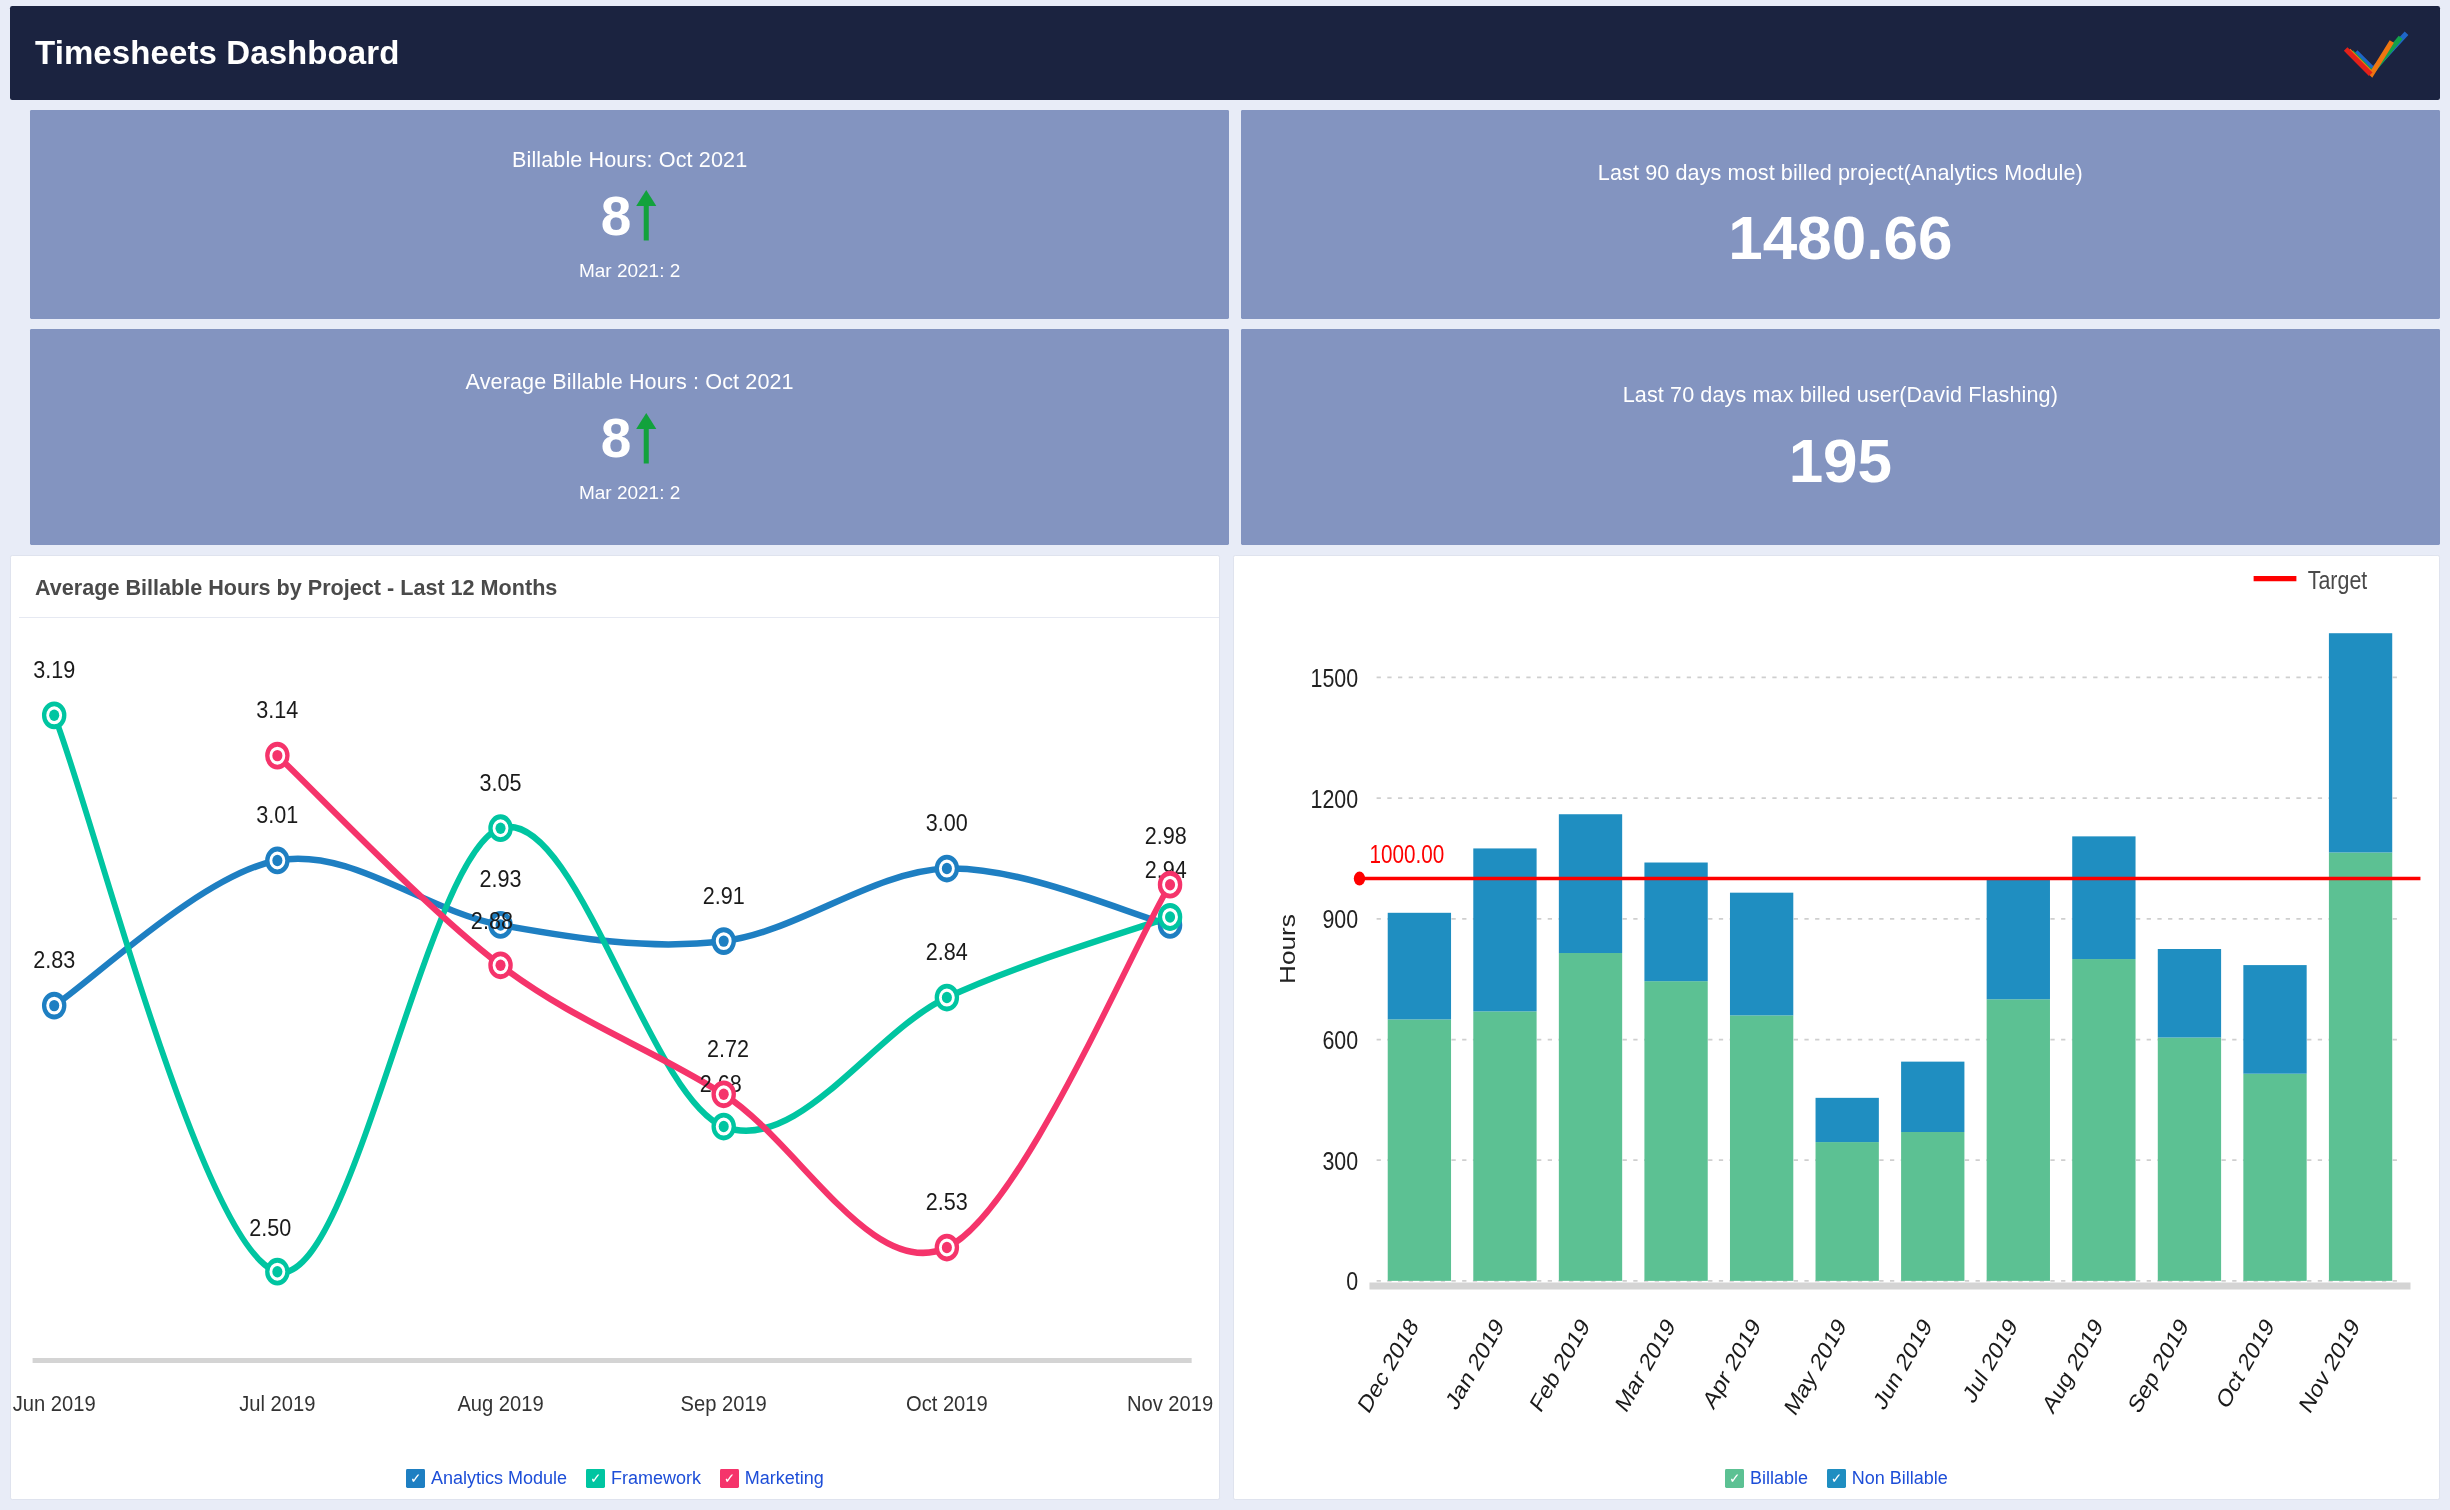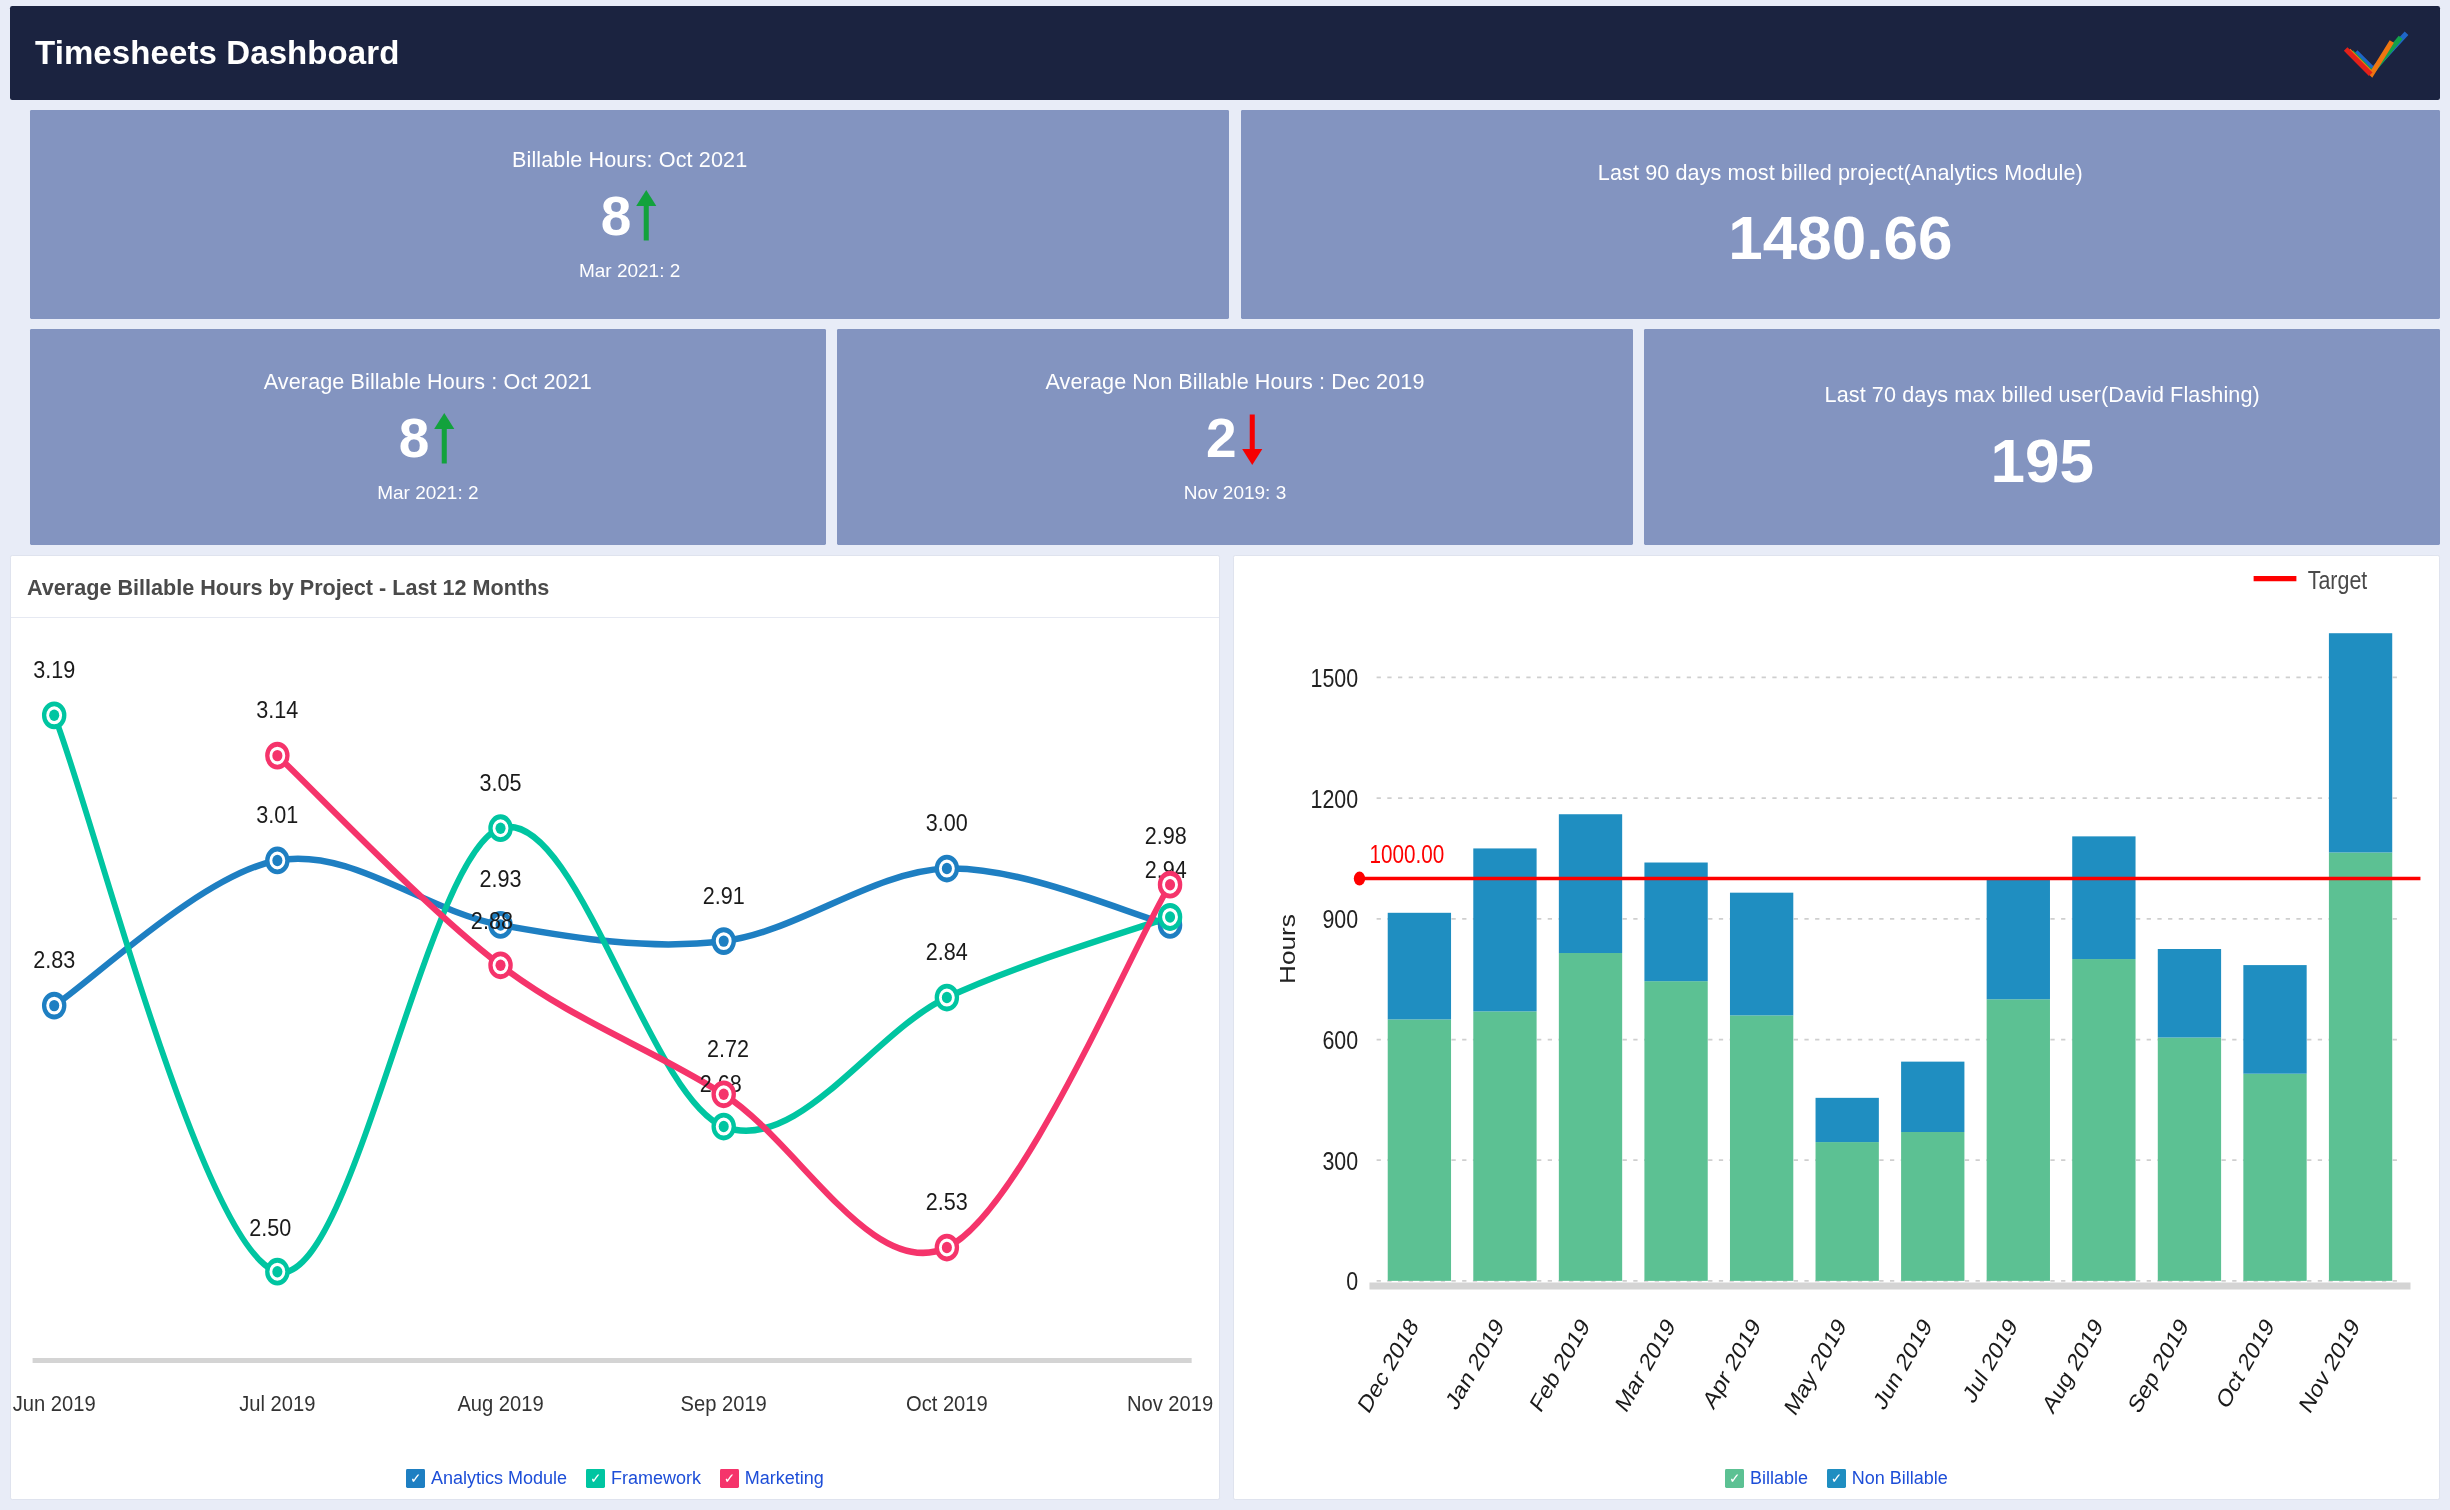--- a/index.html
+++ b/index.html
@@ -40,21 +40,21 @@
   
   .panels { display: flex; gap: 13px; flex: 1 1 auto; min-height: 0; }
   .panel {
     background: #ffffff; border: 0.7px solid #dfe3ee; border-radius: 2.2px;
     display: flex; flex-direction: column; min-height: 0;
   }
   .panel.left { width: 1210px; }
   .panel.right { flex: 1 1 auto; }
   .panel-title {
     font-size: 21.6px; font-weight: bold; color: #4a4a4a;
-    padding: 19px 0 16px 16px; border-bottom: 0.7px solid #e6e9f2;
+    padding: 19px 0 16px 16px; border-bottom: 0.7px solid #e6e9f2; margin-left: 8px;
   }
   .panel-body { position: relative; flex: 1 1 auto; min-height: 0; }
   .panel-body svg { display: block; width: 100%; height: 100%; }
 
   
   .legend {
     position: absolute; left: 0; right: 0; bottom: 10px;
     display: flex; justify-content: center; align-items: center; gap: 19px;
   }
   .legend-item { display: flex; align-items: center; gap: 5.8px; }
@@ -109,31 +109,20 @@
       <div class="kpi-value-wrap">
         <div class="kpi-value">8</div>
         <svg class="arrow" viewBox="0 0 34 72">
           <line x1="17" y1="70" x2="17" y2="12" stroke="#12a23c" stroke-width="7"></line>
           <polygon points="17,0 31,22 3,22" fill="#12a23c"></polygon>
         </svg>
       </div>
       <div class="kpi-sub">Mar 2021: 2</div>
     </div>
 
-    <div class="kpi-card r2">
-      <div class="kpi-label">Average Non Billable Hours : Dec 2019</div>
-      <div class="kpi-value-wrap">
-        <div class="kpi-value">2</div>
-        <svg class="arrow" viewBox="0 0 34 72">
-          <line x1="17" y1="2" x2="17" y2="58" stroke="#f60000" stroke-width="7"></line>
-          <polygon points="17,72 31,50 3,50" fill="#f60000"></polygon>
-        </svg>
-      </div>
-      <div class="kpi-sub">Nov 2019: 3</div>
-    </div>
 
     <div class="kpi-card r2 nosub">
       <div class="kpi-label">Last 70 days max billed user(David Flashing)</div>
       <div class="kpi-value-wrap">
         <div class="kpi-value big">195</div>
       </div>
     </div>
   </div>
 
   <div class="panels">

